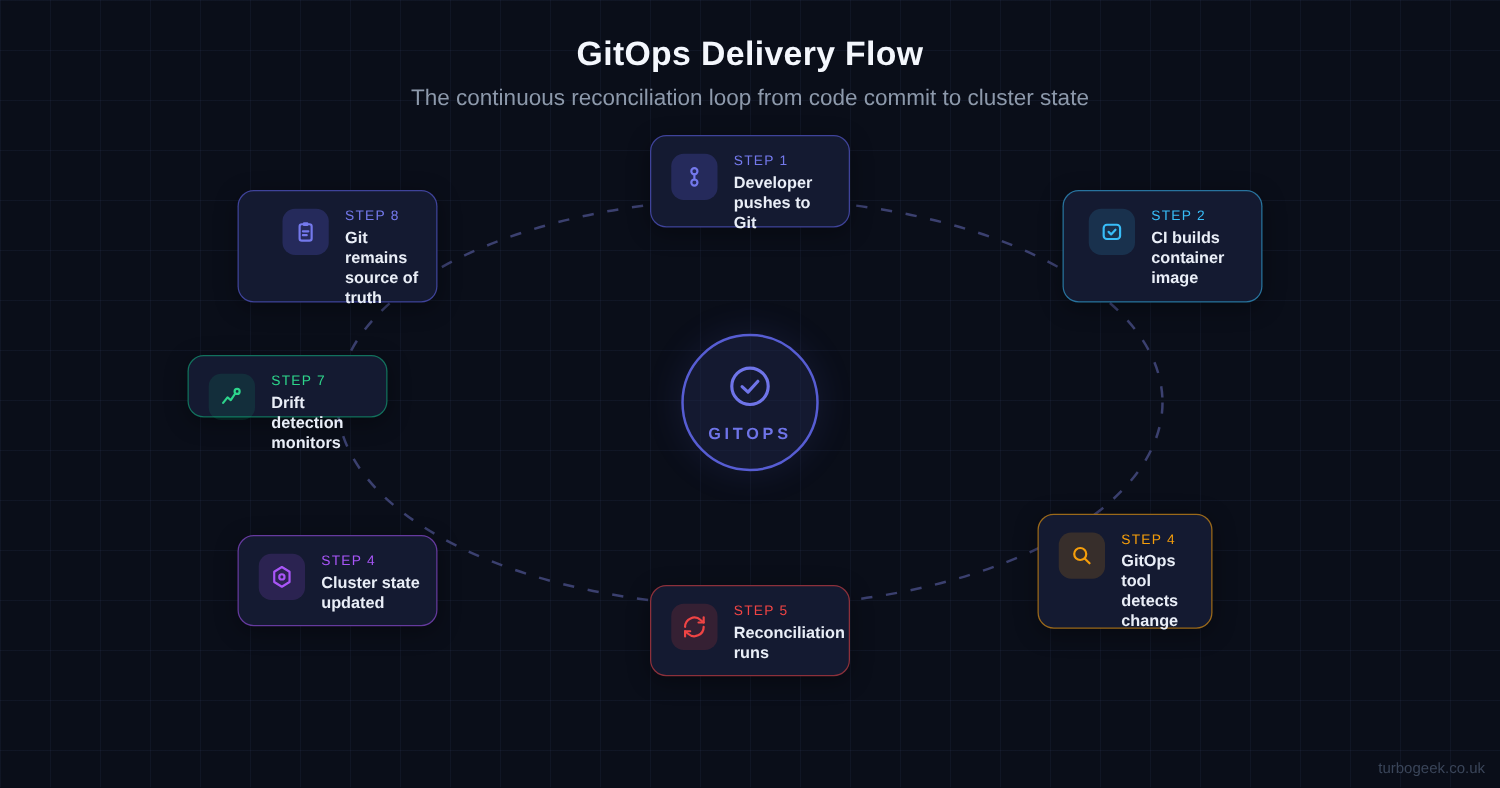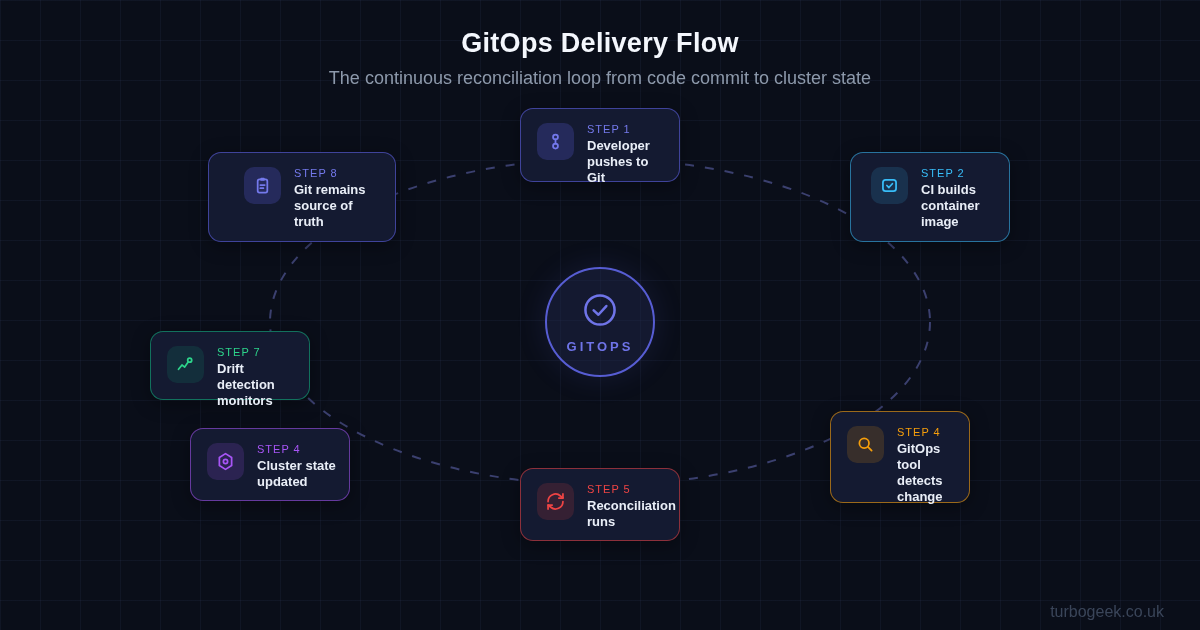--- a/index.html
+++ b/index.html
@@ -37,21 +37,21 @@
   }
   .step-title{font-size:13px;font-weight:700;color:#e9eef7;line-height:16px;max-width:106px;}
   .hub{
     position:absolute;left:545px;top:267px;width:110px;height:110px;z-index:2;
     border-radius:50%;border:2px solid #575dd3;background:rgba(34,39,77,0.45);
     display:flex;flex-direction:column;align-items:center;justify-content:center;
     box-sizing:border-box;box-shadow:0 0 30px rgba(87,93,211,0.15);
   }
   .hub-icon{color:#6f74e8;}
   .hub-label{margin-top:6px;font-size:13px;font-weight:700;letter-spacing:3px;color:#6f74e8;}
-  .watermark{position:absolute;right:36px;bottom:9px;font-size:16px;color:#3a4559;z-index:3;}
+  .watermark{position:absolute;right:12px;bottom:9px;font-size:12px;color:#3a4559;z-index:3;}
 </style>
 </head>
 <body>
 
 <div class="stage">
 
   <svg class="flow-layer" width="1200" height="630" viewBox="0 0 1200 630">
     <ellipse cx="600" cy="322" rx="330" ry="163" fill="none" stroke="#3b406f" stroke-width="2" stroke-dasharray="9 11"></ellipse>
     <polygon points="0,-6 5.5,4.5 -5.5,4.5" fill="#1f2747" transform="translate(327,199) rotate(230)"></polygon>
     <polygon points="0,-6 5.5,4.5 -5.5,4.5" fill="#1f2747" transform="translate(874,209) rotate(185)"></polygon>
@@ -135,34 +135,34 @@
         <path d="M12 3 19 7.3 V16.7 L12 21 5 16.7 V7.3 Z"></path>
           <circle cx="12" cy="12" r="2.4"></circle>
       </svg>
     </div>
     <div class="card-text">
       <div class="step-label">STEP 4</div>
       <div class="step-title">Cluster state updated</div>
     </div>
   </div>
 
-  <div class="card" style="left: 150px; top: 284px; width: 160px; height: 69px; margin-top: 47px; --accent: #2dd48b; --border: rgba(16,185,129,0.55); --iconbg: rgba(16,185,129,0.13);">
+  <div class="card" style="left: 150px; top: 284px; width: 160px; height: 50px; --accent: #2dd48b; --border: rgba(16,185,129,0.55); --iconbg: rgba(16,185,129,0.13);">
     <div class="icon-box">
       <svg viewBox="0 0 24 24" fill="none" stroke="currentColor" stroke-width="2" stroke-linecap="round" stroke-linejoin="round">
         <polyline points="4,17.5 8,12.5 11,15 14.6,9.6"></polyline>
           <circle cx="16.8" cy="7" r="2.3"></circle>
       </svg>
     </div>
     <div class="card-text">
       <div class="step-label">STEP 7</div>
       <div class="step-title">Drift detection monitors</div>
     </div>
   </div>
 
-  <div class="card" style="left: 208px; top: 152px; width: 188px; height: 90px; padding-left: 35px; --accent: #7479ec; --border: rgba(99,102,241,0.55); --iconbg: rgba(99,102,241,0.22);">
+  <div class="card" style="left: 190px; top: 152px; width: 160px; height: 90px; padding-left: 35px; --accent: #7479ec; --border: rgba(99,102,241,0.55); --iconbg: rgba(99,102,241,0.22);">
     <div class="icon-box">
       <svg viewBox="0 0 24 24" fill="none" stroke="currentColor" stroke-width="2" stroke-linecap="round" stroke-linejoin="round">
         <rect x="6.5" y="5" width="11" height="15" rx="2"></rect>
           <rect x="9.5" y="3.2" width="5" height="3.4" rx="1" fill="currentColor" stroke="none"></rect>
         <line x1="9.5" y1="11.5" x2="14.5" y2="11.5"></line>
           <line x1="9.5" y1="15" x2="13" y2="15"></line>
       </svg>
     </div>
     <div class="card-text">
       <div class="step-label">STEP 8</div>

